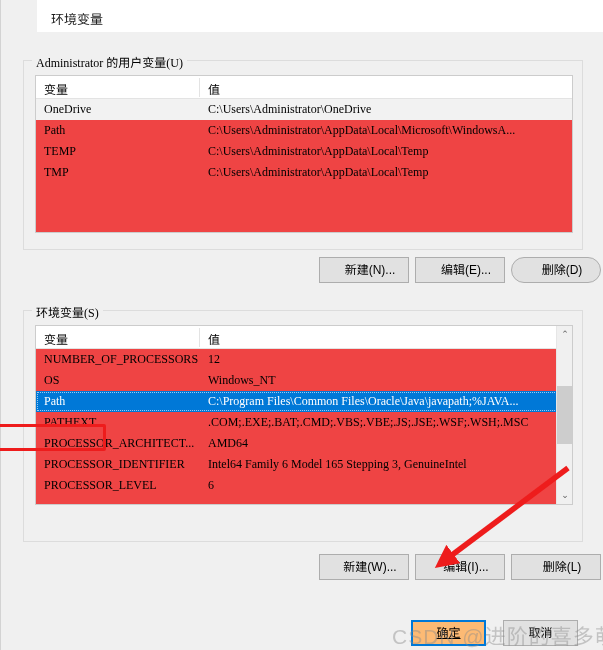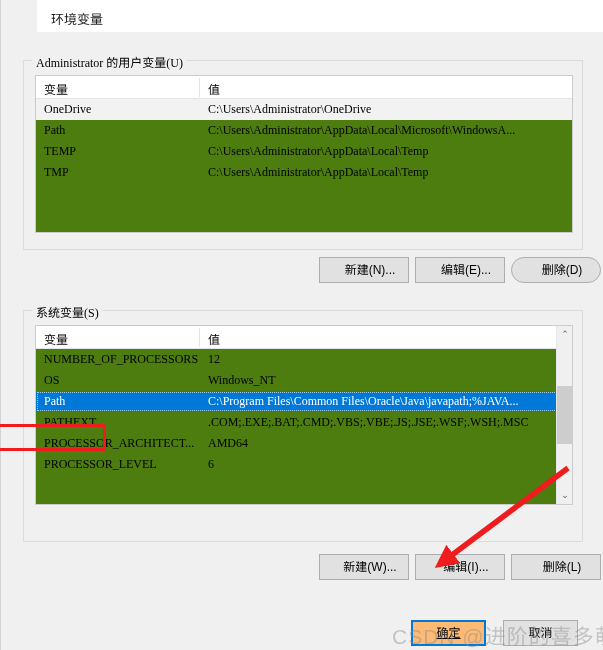--- a/index.html
+++ b/index.html
@@ -90,21 +90,21 @@
     color: #000;
     white-space: nowrap;
   }
 
   #user-group { left: 22px; top: 28px; width: 560px; height: 190px; }
   #system-group { left: 22px; top: 278px; width: 560px; height: 232px; }
 
   
   .listview {
     position: absolute;
-    background: #4d7c0f;
+    background: #ef4444;
     border: 1px solid #cccccc;
     box-sizing: border-box;
     overflow: hidden;
   }
   #user-list { left: 11px; top: 14px; width: 538px; height: 158px; }
   #system-list { left: 11px; top: 14px; width: 538px; height: 180px; }
 
   .lv-header {
     position: relative;
     height: 23px;
@@ -300,21 +300,21 @@
           </div>
         </div>
       </div>
     </div>
 
     <div class="btn row-btn" id="btn-user-new">新建(N)...</div>
     <div class="btn row-btn" id="btn-user-edit">编辑(E)...</div>
     <div class="btn row-btn" id="btn-user-del">删除(D)</div>
 
     <div class="groupbox" id="system-group">
-      <div class="group-legend">系统变量(S)</div>
+      <div class="group-legend">环境变量(S)</div>
 
       <div class="listview" id="system-list">
         <div class="lv-header">
           <div class="col c1">变量</div>
           <div class="divider"></div>
           <div class="col c2">值</div>
         </div>
         <div class="lv-body">
           <div class="lv-row">
             <span class="cell name">NUMBER_OF_PROCESSORS</span>
@@ -328,20 +328,24 @@
             <span class="cell name">Path</span>
             <span class="cell value">C:\Program Files\Common Files\Oracle\Java\javapath;%JAVA...</span>
           </div>
           <div class="lv-row">
             <span class="cell name">PATHEXT</span>
             <span class="cell value">.COM;.EXE;.BAT;.CMD;.VBS;.VBE;.JS;.JSE;.WSF;.WSH;.MSC</span>
           </div>
           <div class="lv-row">
             <span class="cell name">PROCESSOR_ARCHITECT...</span>
             <span class="cell value">AMD64</span>
+          </div>
+          <div class="lv-row">
+            <span class="cell name">PROCESSOR_IDENTIFIER</span>
+            <span class="cell value">Intel64 Family 6 Model 165 Stepping 3, GenuineIntel</span>
           </div>
           <div class="lv-row">
             <span class="cell name">PROCESSOR_LEVEL</span>
             <span class="cell value">6</span>
           </div>
         </div>
 
         <div class="vscroll">
           <div class="arrow up">⌃</div>
           <div class="thumb" style="top:60px;height:58px;"></div>

